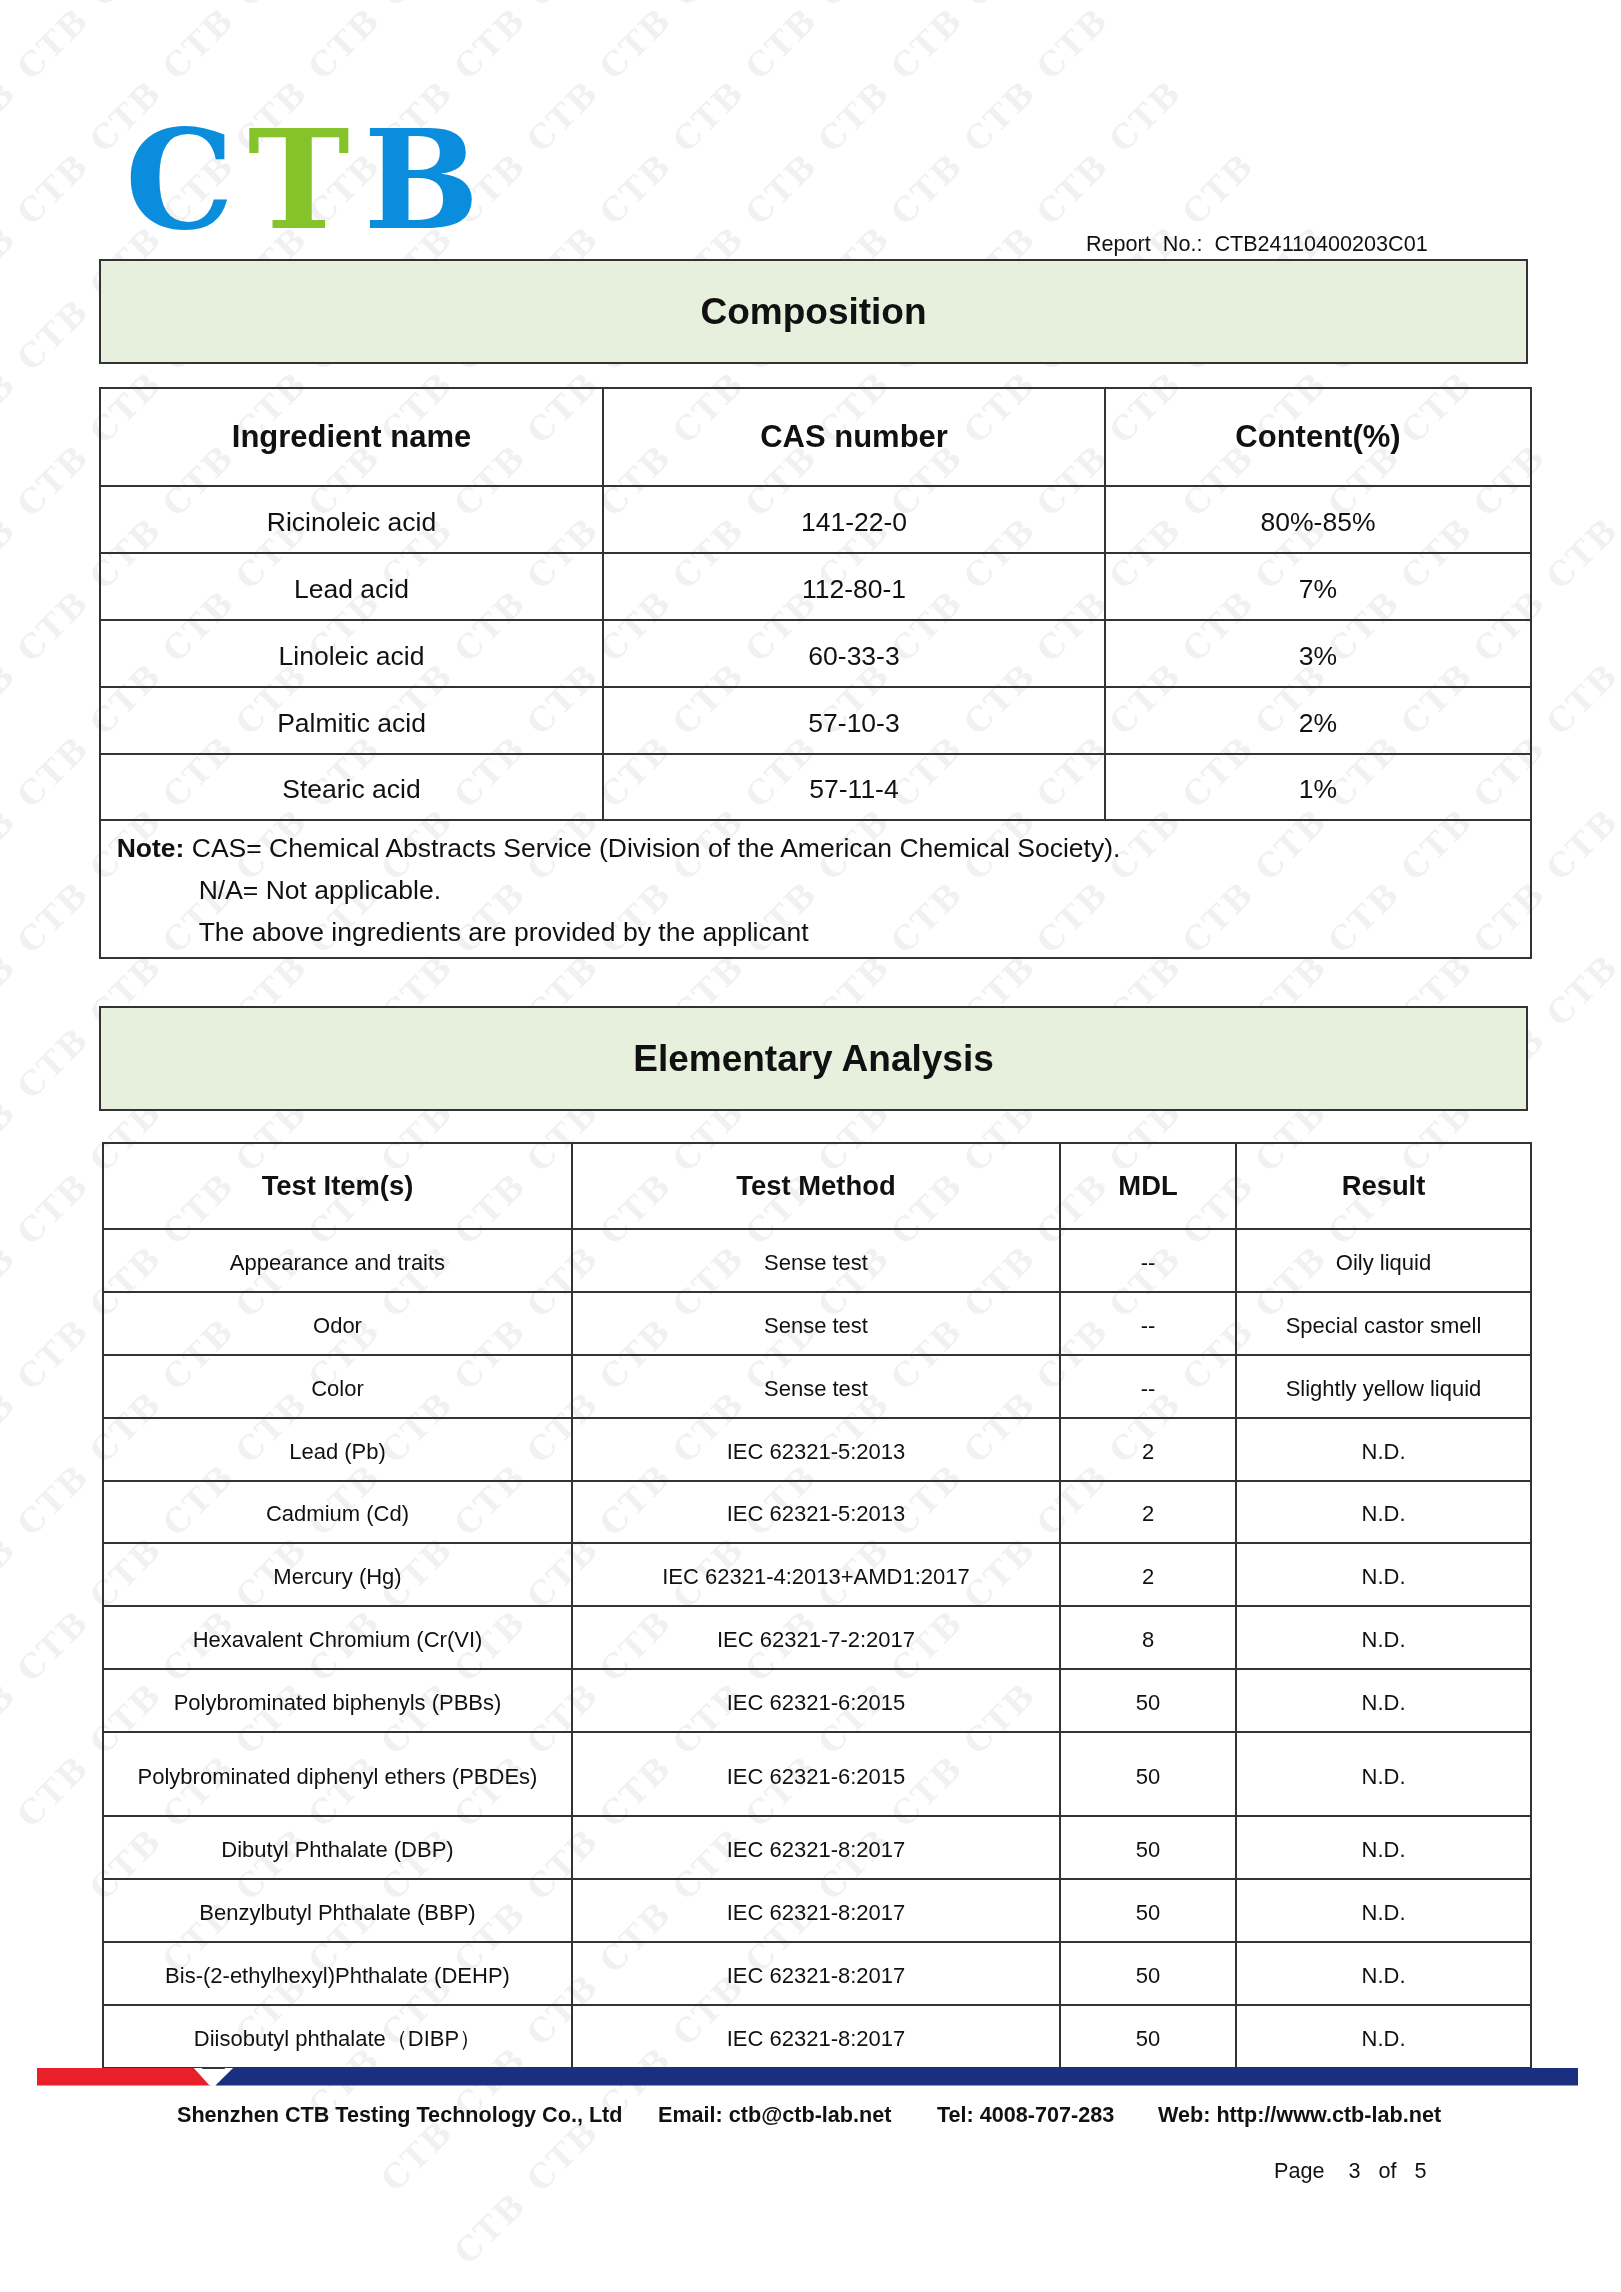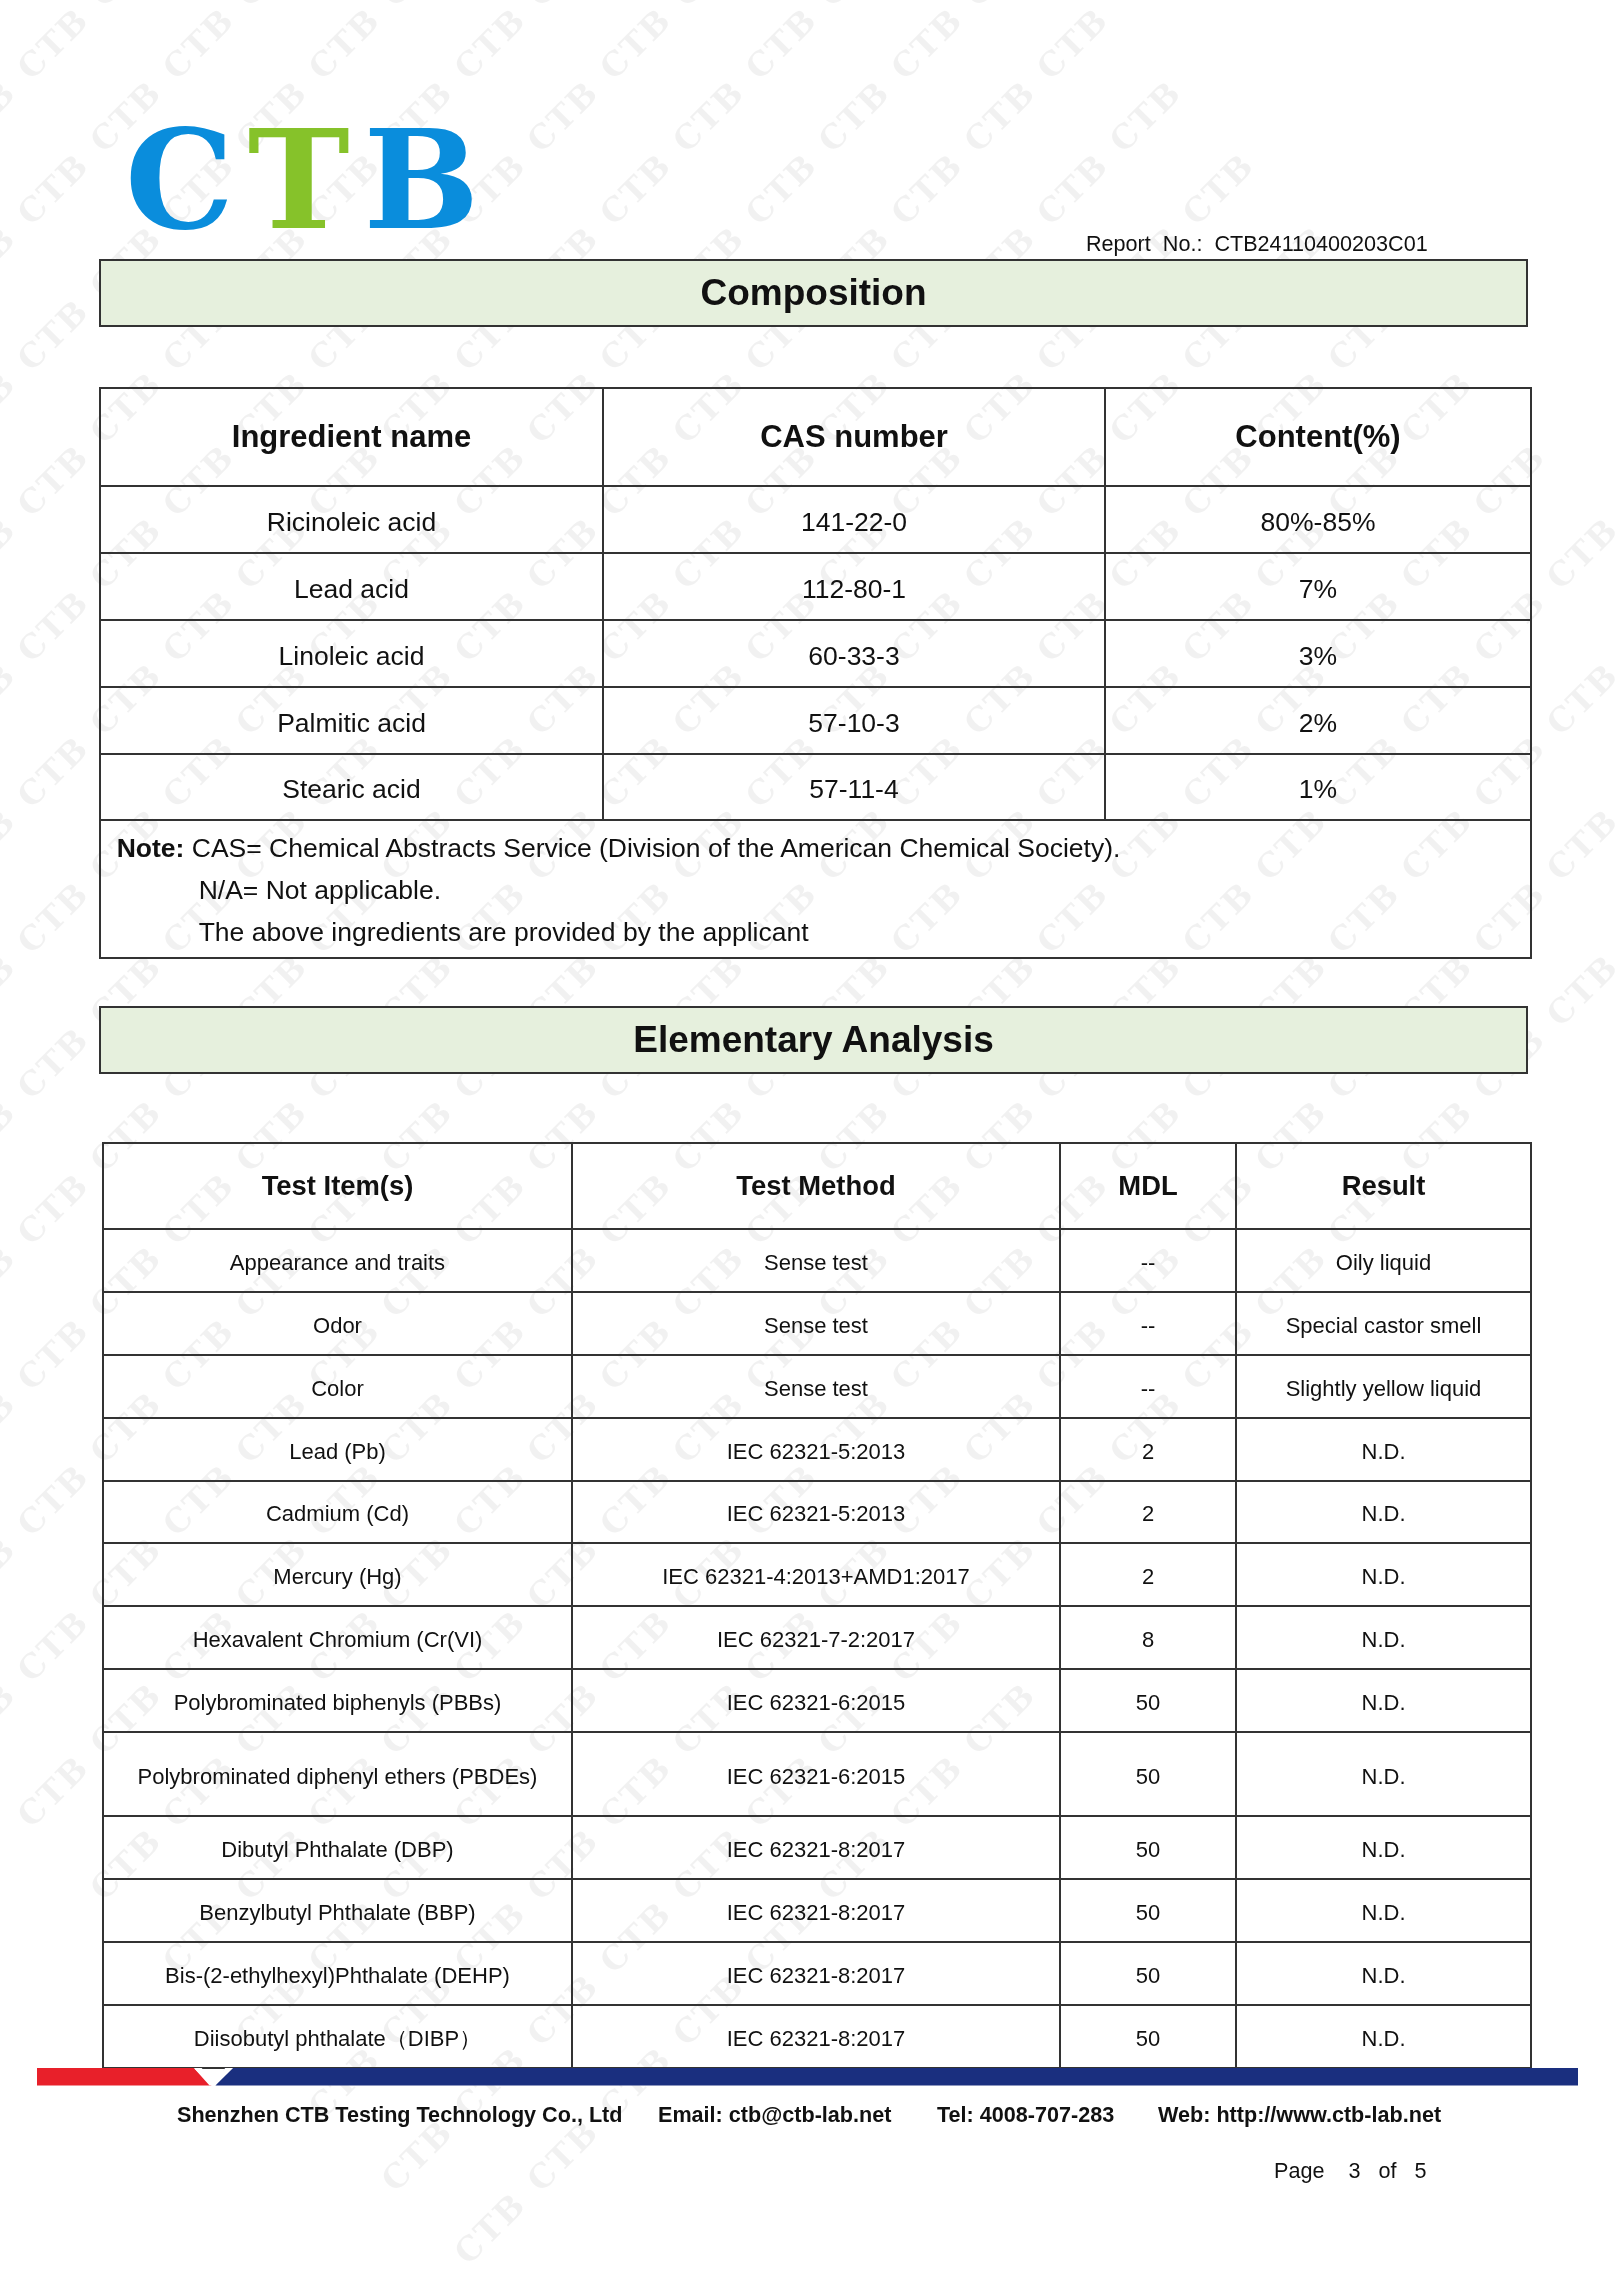--- a/index.html
+++ b/index.html
@@ -29,21 +29,21 @@
   }
   .logo .c, .logo .b { color:#0a8ddc; }
   .logo .t { color:#86c22a; }
 
   .report-no {
     position:absolute; left:1086px; top:231px; font-size:21.6px; font-weight:normal;
     white-space:pre;
   }
 
   .section-title {
-    position:absolute; left:99px; width:1429px; height:68px;
+    position:absolute; left:99px; width:1429px; height:105px;
     background:#e6f0dd; border:2px solid #333; box-sizing:border-box;
     display:flex; align-items:center; justify-content:center;
     font-size:37px; font-weight:bold;
   }
 
   table { border-collapse:collapse; position:absolute; table-layout:fixed; }
   td, th { border:2px solid #333; text-align:center; vertical-align:middle; padding:0 3.9px; }
 
   .comp { left:99px; top:387px; width:1431px;padding-left:40px; }
   .comp th { height:96px; font-size:31px; font-weight:bold; }

